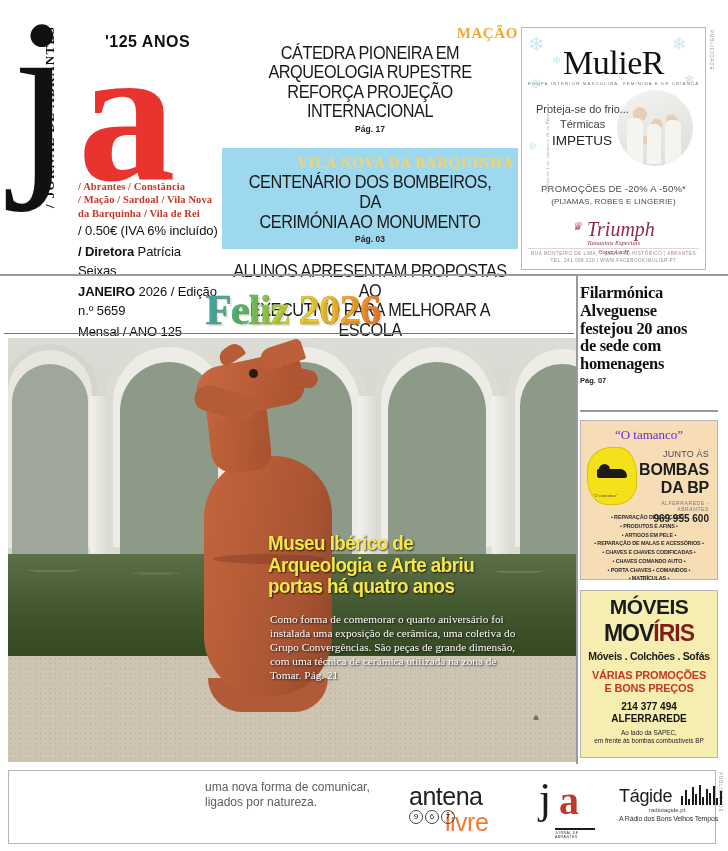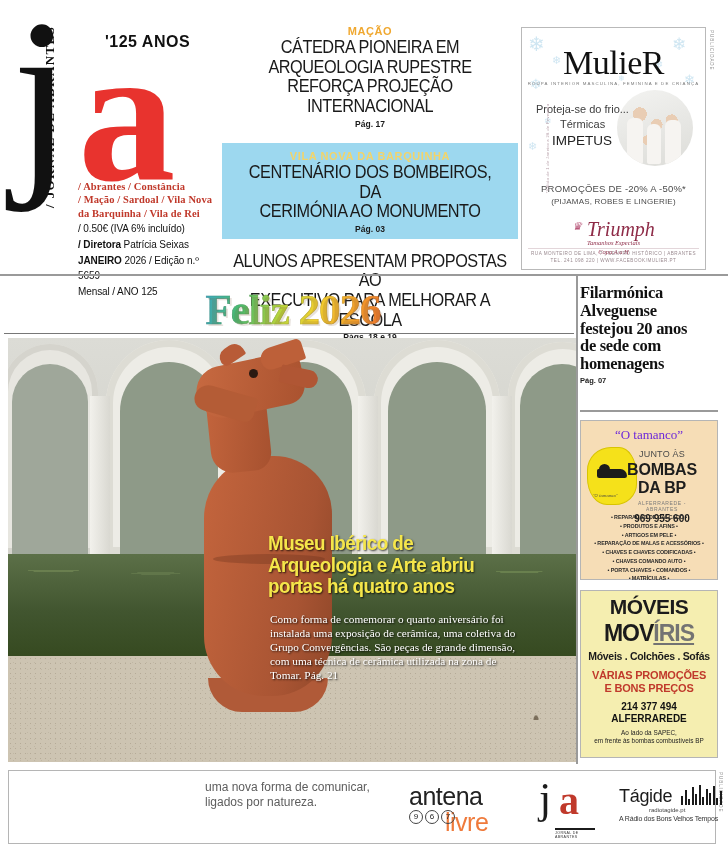--- a/index.html
+++ b/index.html
@@ -37,30 +37,30 @@
     position:absolute; left:105px; top:33px;
     font-family:"Liberation Sans", sans-serif; font-weight:bold;
     font-size:16px; letter-spacing:0.5px; color:#111;
   }
   #mast-lines { position:absolute; left:78px; top:180px; width:140px; }
   .mast-red {
     font-family:"Liberation Serif", serif; font-size:10.5px;
     color:#c0392b; font-weight:bold; line-height:1.28; letter-spacing:0.1px;
   }
   .mast-blk {
-    font-family:"Liberation Sans", sans-serif; font-size:10px;
+    font-family:"Liberation Sans", sans-serif; font-size:13px;
     color:#111; line-height:1.5; margin-top:1px; letter-spacing:-0.1px;
   }
   .mast-blk b { font-weight:bold; }
 
   
   #center-col { position:absolute; left:222px; top:24px; width:296px; }
   .kicker {
-    text-align:center; font-weight:bold; font-size:11px;
-    letter-spacing:0.6px; line-height:1.3;
+    text-align:right; font-weight:bold; font-size:15px;
+    letter-spacing:0.6px; line-height:1.3;font-family:Liberation Serif, serif;
   }
   .kicker.amber { color:#f0a830; }
   .kicker.teal  { color:#6fb7cf; }
   .kicker.pale  { color:#f2d46a; }
   .hl {
     text-align:center; color:#1a1a1a; font-weight:normal;
     font-size:17.5px; line-height:1.12; letter-spacing:-0.5px;
     font-family:"Liberation Sans Narrow","Liberation Sans", sans-serif;
     transform: scaleX(0.93); transform-origin: center;
   }
@@ -194,40 +194,40 @@
     background:#1b1b1b; border-radius:2px 9px 3px 3px;
   }
   .tam-badge .shoe:after {
     content:""; position:absolute; left:2px; top:-5px; width:11px; height:7px;
     background:#1b1b1b; border-radius:6px 6px 0 0;
   }
   .tam-badge .bname {
     position:absolute; left:5px; bottom:6px; font-size:4px; color:#444;
     font-style:italic; letter-spacing:0.2px;
   }
-  .tam-right { position:absolute; left:43px; top:28px; width:76px; text-align:center; }
+  .tam-right { position:absolute; left:52px; top:28px; width:76px; text-align:right; }
   .tam-junto { font-size:9px; color:#4a4a4a; letter-spacing:0.2px; }
   .tam-bombas { font-size:16px; font-weight:bold; color:#1d1d1d; margin-top:2px; letter-spacing:-0.2px; }
   .tam-loc { font-size:5px; color:#7a7a7a; letter-spacing:0.6px; margin-top:3px; }
   .tam-tel { font-size:10px; font-weight:bold; color:#1d1d1d; margin-top:1px; }
   .tam-list {
     position:absolute; left:2px; right:2px; top:92px; text-align:center;
     font-size:5.4px; font-weight:bold; color:#2a2a2a; line-height:1.62;
     letter-spacing:-0.1px;
   }
 
   .mv-moveis {
     text-align:center; font-size:21px; font-weight:bold; color:#1b1b1b;
     letter-spacing:-0.5px; padding-top:4px;
   }
   .mv-logo {
     text-align:center; font-size:23px; font-weight:bold; color:#1b1b1b;
     letter-spacing:-1px; line-height:1.05; margin-top:2px;
   }
-  .mv-logo .red { color:#737373;text-decoration:underline; }
+  .mv-logo .red { color:#7f1d1d; }
   .mv-cats {
     text-align:center; font-size:10.5px; font-weight:bold; color:#1b1b1b;
     margin-top:5px; letter-spacing:-0.3px;
   }
   .mv-promo {
     text-align:center; font-size:11px; font-weight:bold; color:#c0392b;
     line-height:1.2; margin-top:7px; letter-spacing:-0.2px;
   }
   .mv-tel {
     text-align:center; font-size:10px; font-weight:bold; color:#111;

